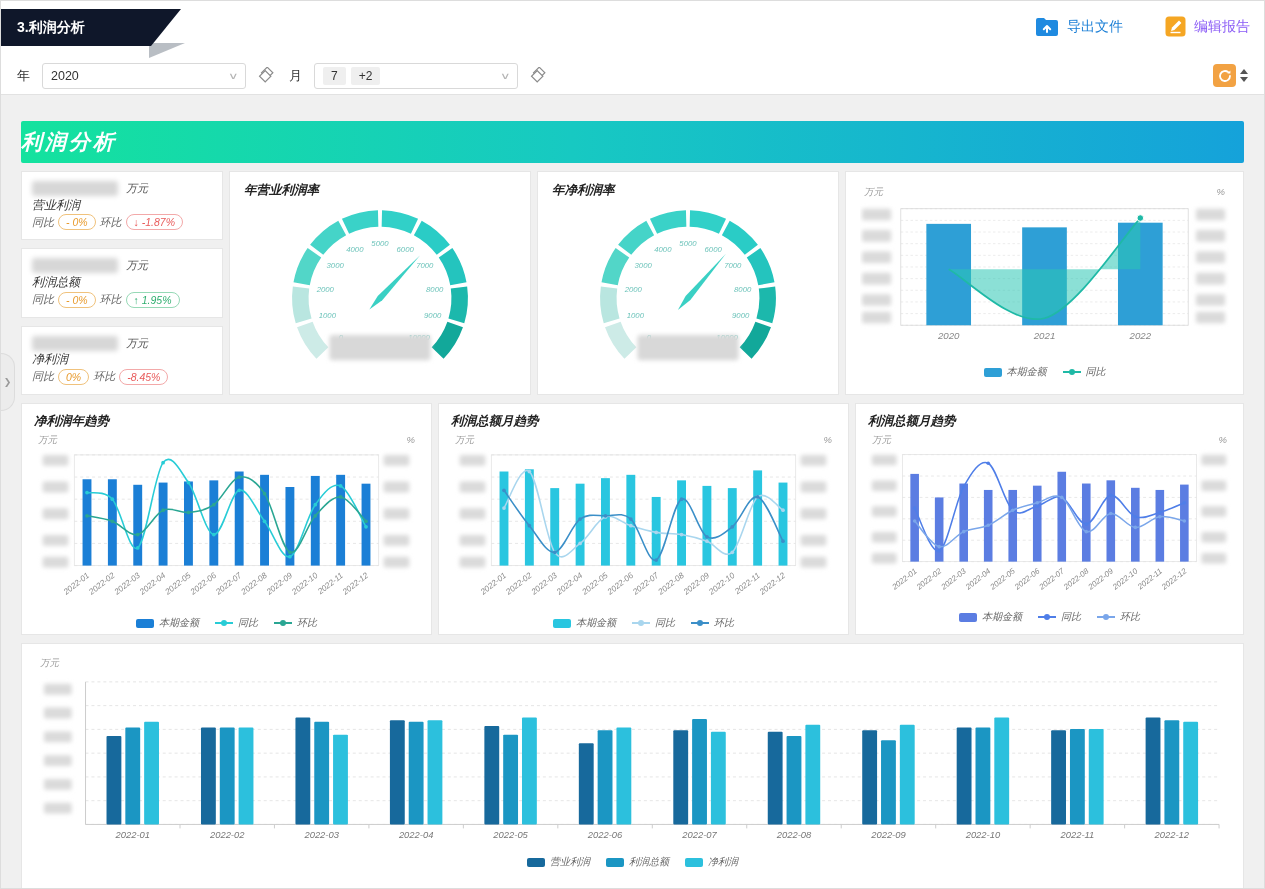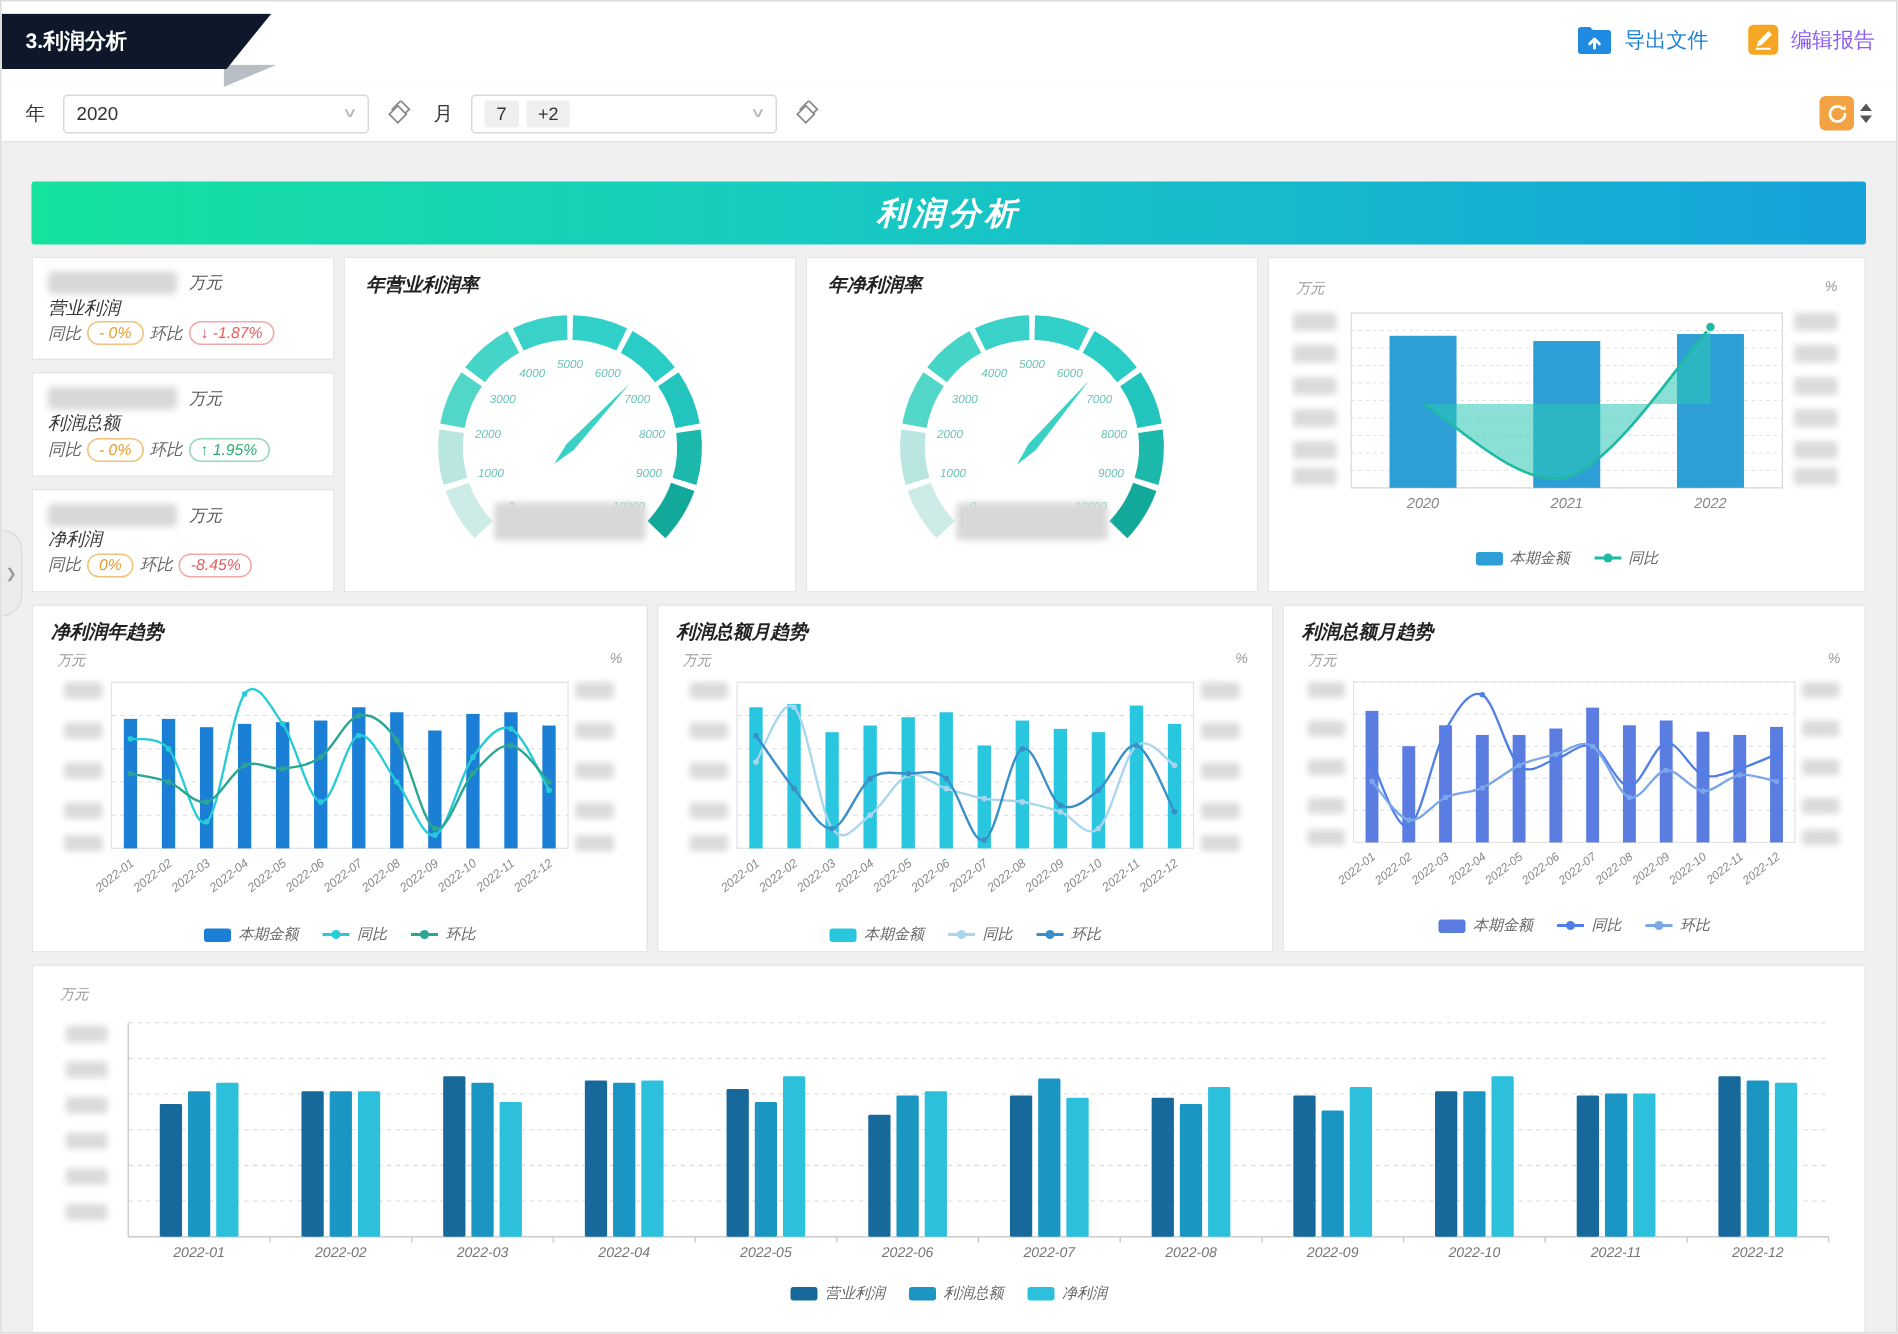--- a/index.html
+++ b/index.html
@@ -7,21 +7,21 @@
   body { font-family:"Liberation Sans","DejaVu Sans",sans-serif; }
   .page { position:relative; width:1265px; height:889px; background:#f0f0f0; overflow:hidden; border:1px solid #ddd; }
 
   
   .topbar { position:relative; height:56px; background:#fff; }
   .flag { position:absolute; left:0; top:8px; height:37px; width:180px; background:#0f172a;
           color:#fff; font-size:14px; font-weight:bold; line-height:37px; padding-left:16px;
           clip-path:polygon(0 0,100% 0,calc(100% - 30px) 100%,0 100%); z-index:2; }
   .flag-shadow { position:absolute; left:148px; top:42px; width:36px; height:15px; background:#b9bec4;
           clip-path:polygon(0 0,100% 0,0 100%); z-index:1; }
-  .top-actions { position:absolute; right:14px; top:15px; display:flex; gap:26px; align-items:center; }
+  .top-actions { position:absolute; right:14px; top:15px; display:flex; gap:42px; align-items:center; }
   .action { display:flex; align-items:center; gap:8px; cursor:pointer; font-size:14px; }
   .action.export { color:#1b7fd6; }
   .action.edit { color:#8b5cf6; }
 
   
   .filterbar { height:38px; background:#fff; border-bottom:1px solid #e2e2e2; display:flex; align-items:center; padding:0 16px; gap:8px; }
   .f-label { font-size:13px; color:#333; margin-right:4px; }
   .select { height:26px; width:204px; border:1px solid #d9d9d9; border-radius:3px; background:#fff;
             display:flex; align-items:center; padding:0 8px; cursor:pointer; }
   .select .val { font-size:12.5px; color:#333; }
@@ -32,21 +32,21 @@
   .refresh-btn { width:23px; height:23px; background:#f2a243; border-radius:4px; color:#fff; display:flex;
                  align-items:center; justify-content:center; font-size:14px; cursor:pointer; }
   .spinner { display:flex; flex-direction:column; gap:3px; cursor:pointer; }
   .spinner i { width:0; height:0; border-left:4px solid transparent; border-right:4px solid transparent; display:block; }
   .spin-up { border-bottom:5px solid #555; }
   .spin-dn { border-top:5px solid #555; }
 
   
   .content { padding:26px 20px 0 20px; }
   .banner { height:42px; border-radius:2px; background:linear-gradient(90deg,#14e29e 0%,#17c9c2 45%,#15a2da 100%);
-            display:flex; align-items:center; justify-content:center; color:#fff; font-size:21px;
+            display:flex; align-items:center; color:#fff; font-size:21px;
             font-weight:bold; font-style:italic; letter-spacing:3px; margin-bottom:8px; }
   .row { display:flex; gap:6px; margin-bottom:8px;font-style:italic; }
   .card { background:#fff; border:1px solid #e6e6e6; }
 
   
   .row1 { height:224px; }
   .kpi-col { width:202px; display:flex; flex-direction:column; gap:8px; }
   .kpi-card { flex:1; background:#fff; border:1px solid #e6e6e6; padding:9px 10px; display:flex; flex-direction:column; justify-content:space-between; }
   .kpi-vrow { display:flex; align-items:center; gap:8px; }
   .blur-blob { background:#d7d7d7; filter:blur(2.5px); border-radius:3px; }

